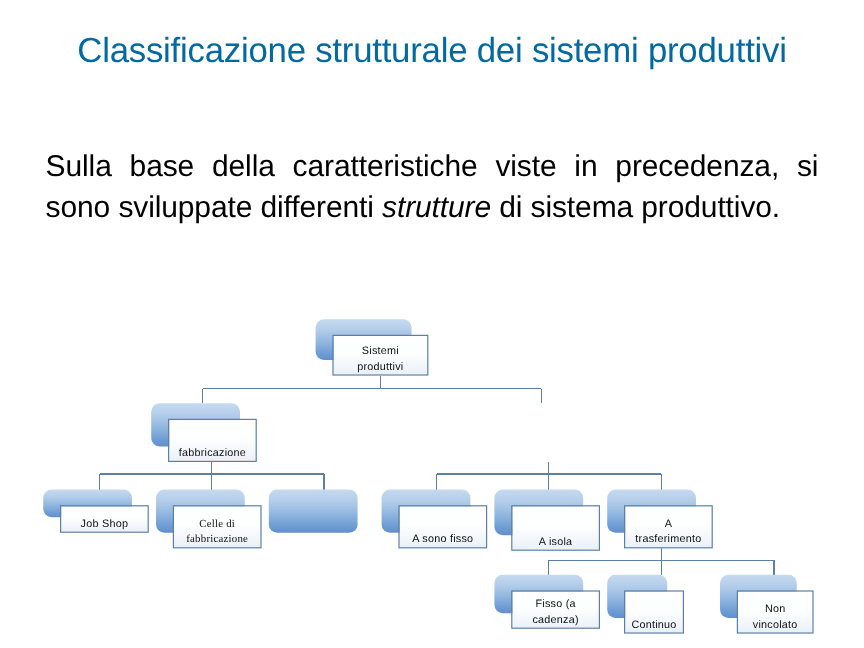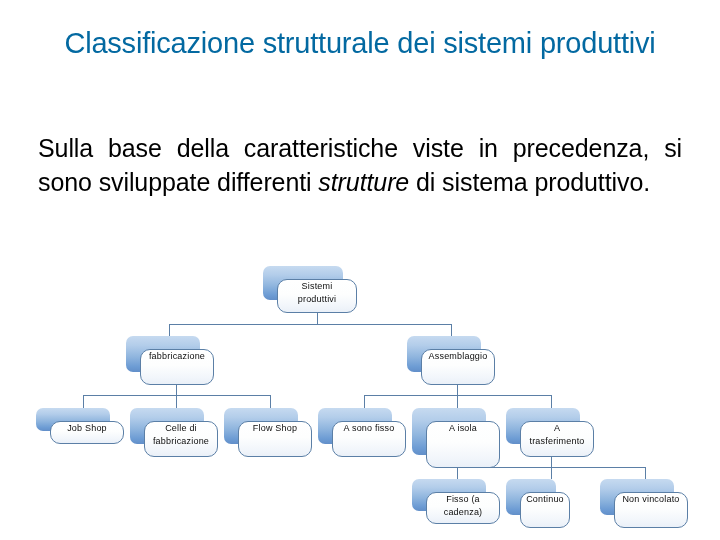--- a/index.html
+++ b/index.html
@@ -28,21 +28,21 @@
     font-size: 29px;
     line-height: 1.22;
     font-weight: 400;
     color: #0369a1;
     letter-spacing: -0.2px;
   }
 
   .slide-body {
     position: absolute;
     left: 38px;
-    top: 131px;
+    top: 122px;
     width: 644px;
     font-size: 25px;
     line-height: 1.37;
     color: #000000;
     text-align: justify;
     letter-spacing: -0.1px;
   }
   .slide-body em {
     font-style: italic;
   }
@@ -86,28 +86,28 @@
                 #628fc9 100%);
   }
   
   .node .card {
     position: absolute;
     left: 14px;
     top: 13px;
     right: 0;
     bottom: 0;
     border: 1px solid #5b7fa6;
-    border-radius: 10px;
+    border-radius: 0;
     background: linear-gradient(to bottom,
                 #ffffff 0%,
                 #fdfefe 45%,
                 #f2f6fb 80%,
                 #eaf0f8 100%);
     display: flex;
-    align-items: flex-start;
+    align-items: flex-end;
     justify-content: center;
     text-align: center;
     box-sizing: border-box;
   }
   .node .label {
     display: block;
     font-size: 9px;
     line-height: 1.45;
     color: #0d0d0d;
     letter-spacing: 0.2px;
@@ -165,57 +165,48 @@
     </div>
   </div>
 
   <div class="node" style="left:126px; top:336px; width:88px; height:49px;">
     <div class="plate"></div>
     <div class="card">
       <span class="label">fabbricazione</span>
     </div>
   </div>
 
-  <div class="node" style="left:407px; top:336px; width:88px; height:49px;">
-    <div class="plate"></div>
-    <div class="card">
-      <span class="label">Assemblaggio</span>
-    </div>
-  </div>
 
   <div class="node" style="left:36px; top:408px; width:88px; height:36px;">
     <div class="plate"></div>
     <div class="card">
       <span class="label">Job Shop</span>
     </div>
   </div>
 
-  <div class="node" style="left:130px; top:408px; width:88px; height:49px;">
+  <div class="node" style="left:130px; top:408px; width:88px; height:49px;font-family:Liberation Serif, serif;">
     <div class="plate"></div>
     <div class="card">
       <span class="label">Celle di
 fabbricazione</span>
     </div>
   </div>
 
   <div class="node" style="left:224px; top:408px; width:88px; height:49px;">
     <div class="plate"></div>
-    <div class="card">
-      <span class="label">Flow Shop</span>
-    </div>
   </div>
 
   <div class="node" style="left:318px; top:408px; width:88px; height:49px;">
     <div class="plate"></div>
     <div class="card">
       <span class="label">A sono fisso</span>
     </div>
   </div>
 
-  <div class="node" style="left:412px; top:408px; width:88px; height:60px;">
+  <div class="node" style="left:412px; top:408px; width:88px; height:51px;">
     <div class="plate"></div>
     <div class="card">
       <span class="label">A isola</span>
     </div>
   </div>
 
   <div class="node" style="left:506px; top:408px; width:88px; height:49px;">
     <div class="plate"></div>
     <div class="card">
       <span class="label">A
@@ -231,20 +222,20 @@
     </div>
   </div>
 
   <div class="node" style="left:506px; top:479px; width:64px; height:49px;">
     <div class="plate"></div>
     <div class="card">
       <span class="label">Continuo</span>
     </div>
   </div>
 
-  <div class="node" style="left:600px; top:479px; width:88px; height:49px;">
+  <div class="node" style="left:600px; top:479px; width:78px; height:49px;">
     <div class="plate"></div>
     <div class="card">
       <span class="label">Non vincolato</span>
     </div>
   </div>
 
 </div>
 
 </body></html>

